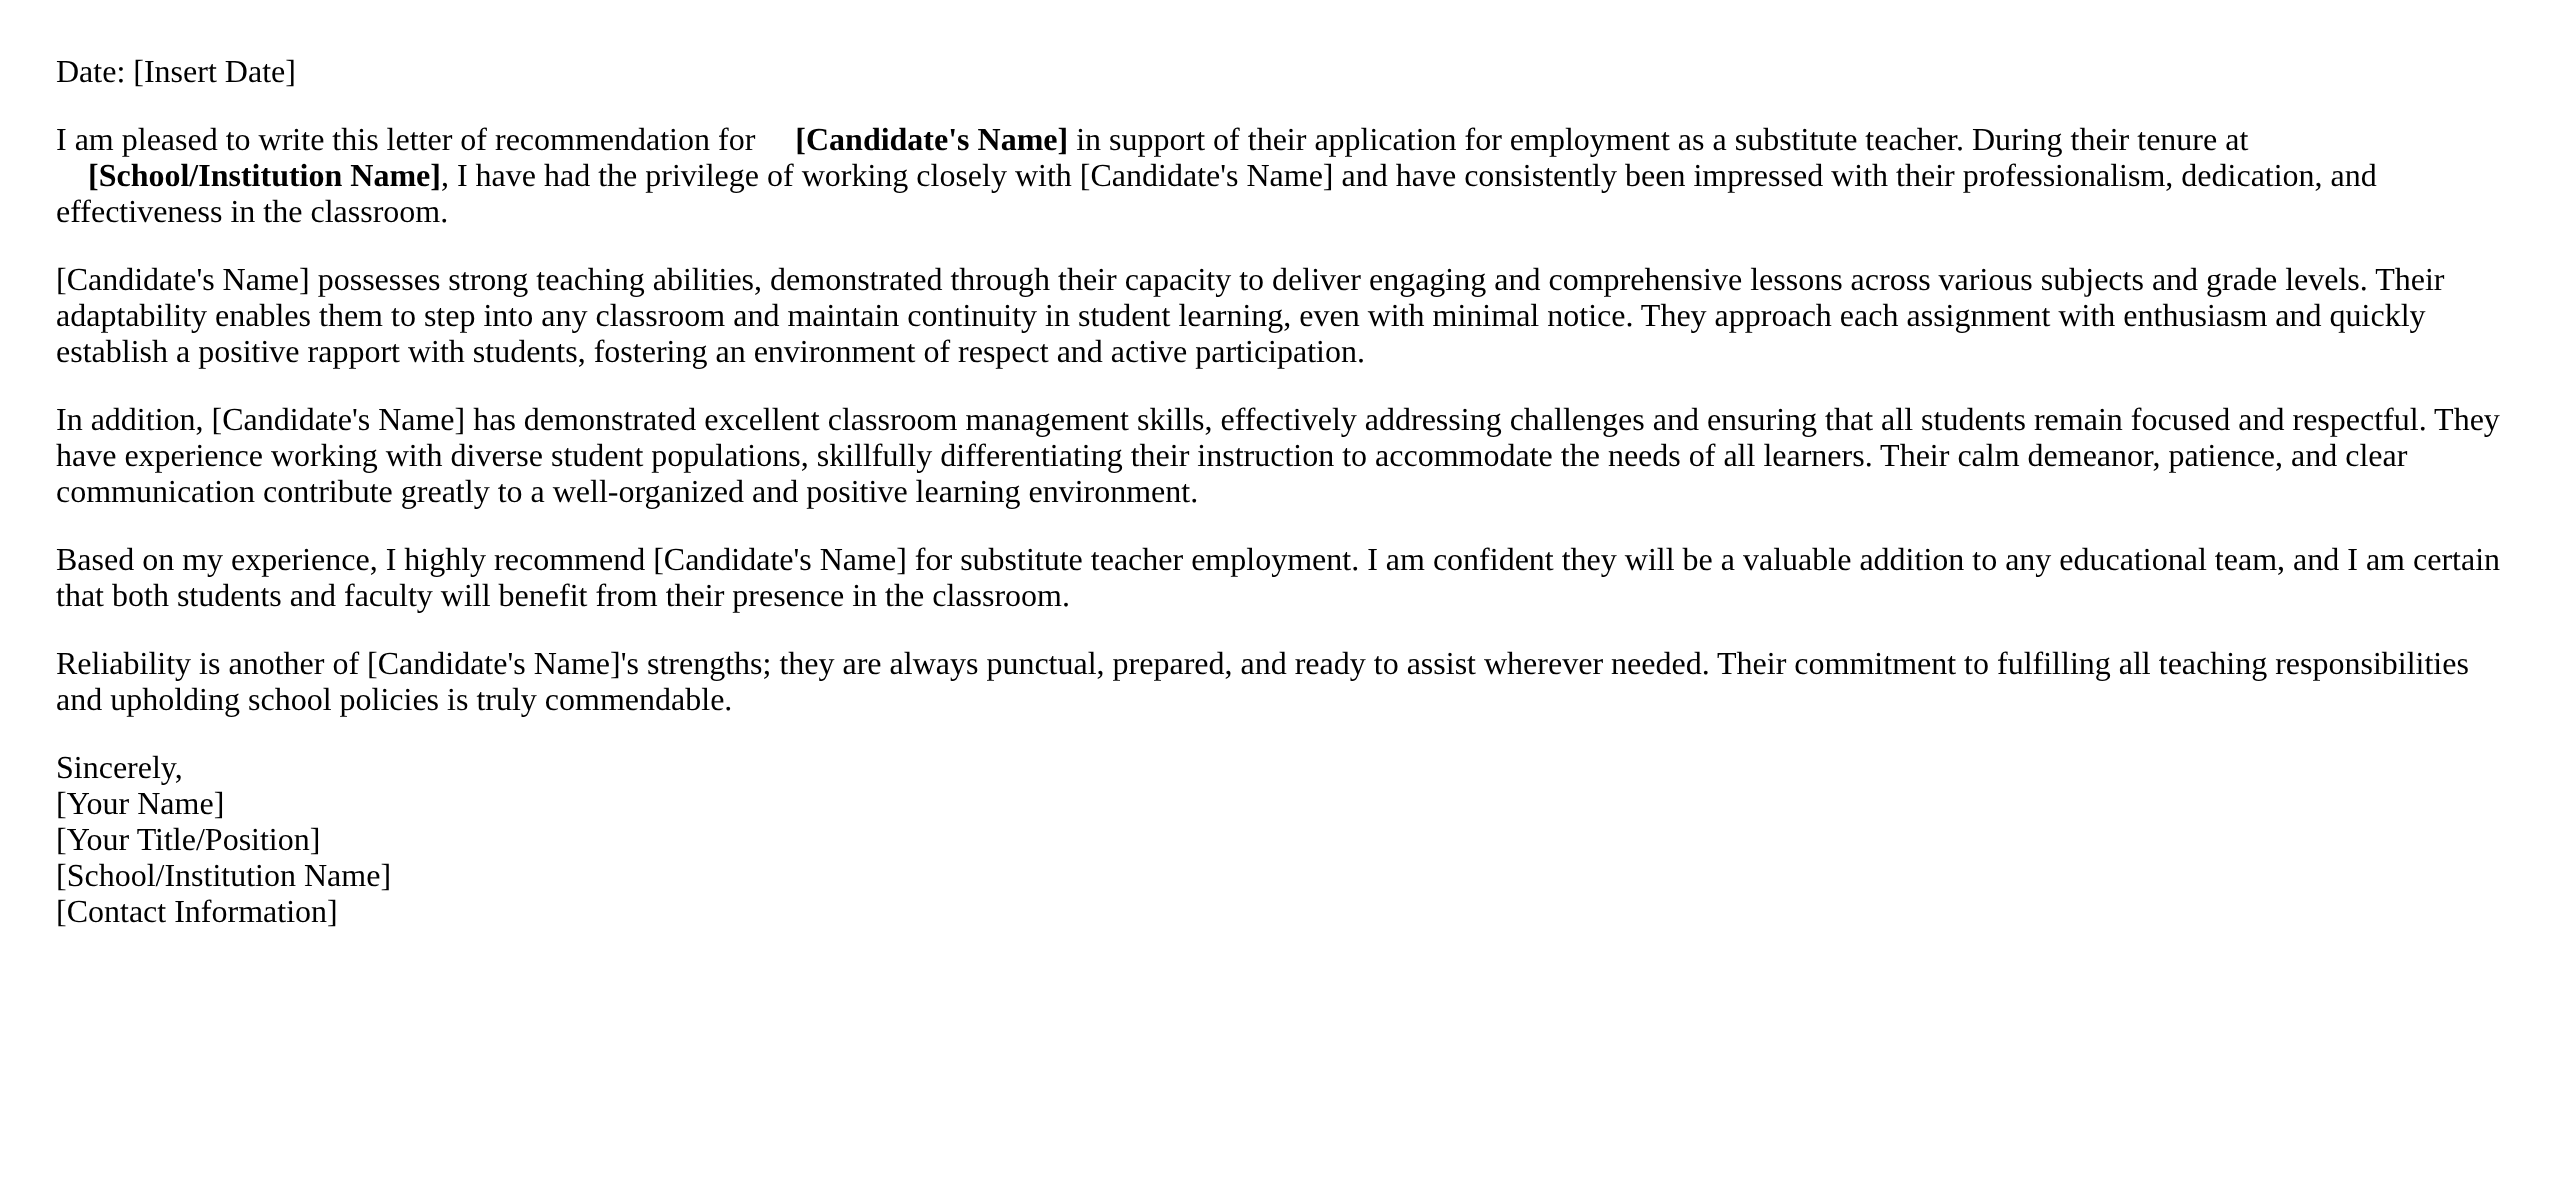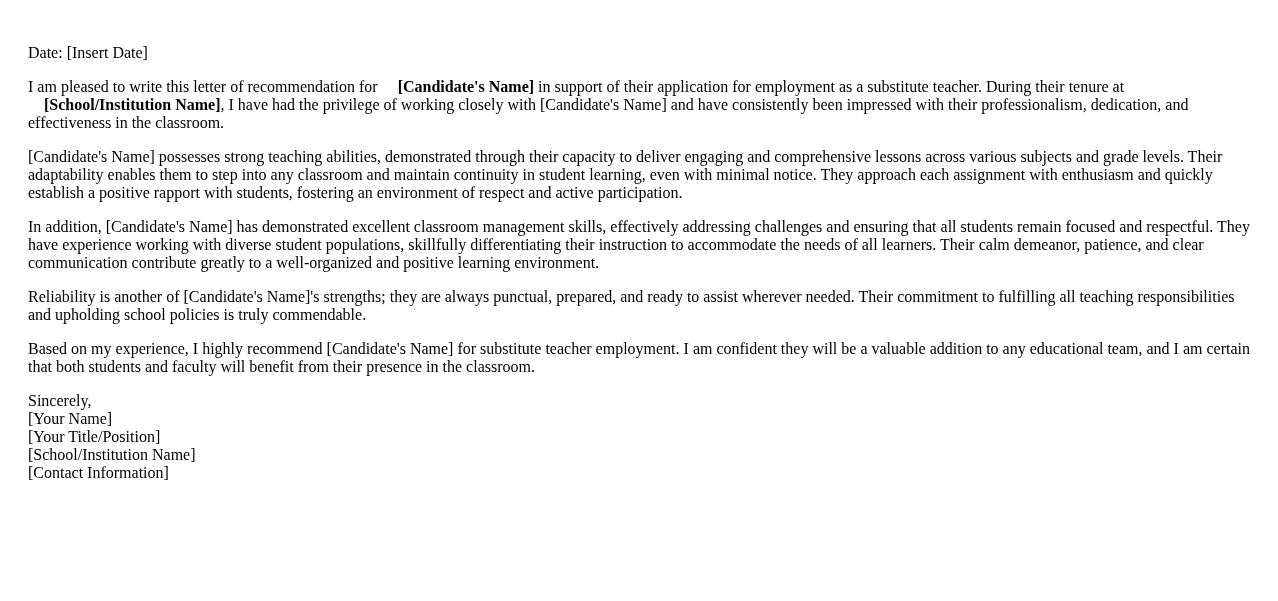--- a/index.html
+++ b/index.html
@@ -10,43 +10,43 @@
     margin: 28px;
     font-family: "Liberation Serif", "DejaVu Serif", serif;
     font-size: 16px;
     line-height: normal;
     width: 1222px;
   }
   p {
     margin: 16px 0;
   }
   p.first {
-    margin-top: 16px;
+    margin-top: 0;
   }
   b {
     font-weight: bold;
     margin-left: 16px;
   }
 </style>
 </head>
 <body>
 
 <div>
   <p class="first">Date: [Insert Date]</p>
 
 
   <p>I am pleased to write this letter of recommendation for <b>[Candidate's Name]</b> in support of their application for employment as a substitute teacher. During their tenure at <b>[School/Institution Name]</b>, I have had the privilege of working closely with [Candidate's Name] and have consistently been impressed with their professionalism, dedication, and effectiveness in the classroom.</p>
 
   <p>[Candidate's Name] possesses strong teaching abilities, demonstrated through their capacity to deliver engaging and comprehensive lessons across various subjects and grade levels. Their adaptability enables them to step into any classroom and maintain continuity in student learning, even with minimal notice. They approach each assignment with enthusiasm and quickly establish a positive rapport with students, fostering an environment of respect and active participation.</p>
 
   <p>In addition, [Candidate's Name] has demonstrated excellent classroom management skills, effectively addressing challenges and ensuring that all students remain focused and respectful. They have experience working with diverse student populations, skillfully differentiating their instruction to accommodate the needs of all learners. Their calm demeanor, patience, and clear communication contribute greatly to a well-organized and positive learning environment.</p>
 
+  <p>Based on my experience, I highly recommend [Candidate's Name] for substitute teacher employment. I am confident they will be a valuable addition to any educational team, and I am certain that both students and faculty will benefit from their presence in the classroom.</p>
+
   <p>Reliability is another of [Candidate's Name]'s strengths; they are always punctual, prepared, and ready to assist wherever needed. Their commitment to fulfilling all teaching responsibilities and upholding school policies is truly commendable.</p>
-
-  <p>Based on my experience, I highly recommend [Candidate's Name] for substitute teacher employment. I am confident they will be a valuable addition to any educational team, and I am certain that both students and faculty will benefit from their presence in the classroom.</p>
 
 
   <p>
     <span>Sincerely,</span><br>
     <span>[Your Name]</span><br>
     <span>[Your Title/Position]</span><br>
     <span>[School/Institution Name]</span><br>
     <span>[Contact Information]</span>
   </p>
 </div>

